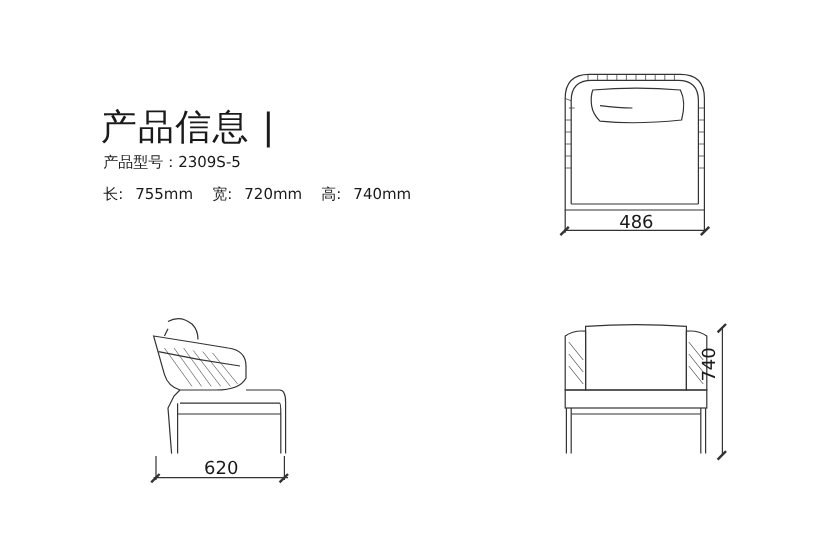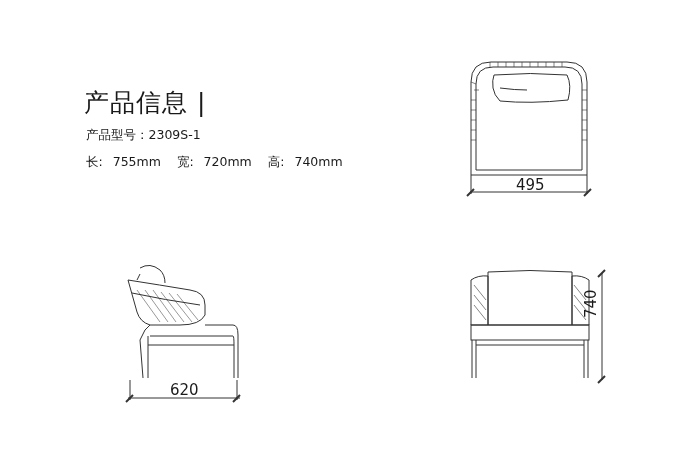--- a/index.html
+++ b/index.html
@@ -1,31 +1,31 @@
 <!DOCTYPE html>
 <html><head>
   <meta charset="utf-8">
   <style>
     html, body { margin: 0; padding: 0; }
     body {
       width: 700px; height: 462px; background: #ffffff; position: relative; overflow: hidden;
       font-family: "DejaVu Sans", "Liberation Sans", sans-serif; color: #1a1a1a;
     }
-    .title { position: absolute; left: 84px; top: 86px; font-size: 25px; letter-spacing: 1px; font-weight: 400; }
+    .title { position: absolute; left: 84px; top: 86px; font-size: 30px; letter-spacing: 1px; font-weight: 400; }
     .model { position: absolute; left: 86px; top: 127px; font-size: 12.5px; }
     .dims { position: absolute; left: 86px; top: 154px; font-size: 12.5px; }
     .dims span { margin-right: 6px; }
     svg { position: absolute; left: 0; top: 0; }
     .dimtext { position: absolute; font-size: 15px; }
   </style>
 </head>
 <body>
 
 <div class="title">产品信息 |</div>
-<div class="model"><span>产品型号：</span><span>2309S-1</span></div>
+<div class="model"><span>产品型号：</span><span>2309S-5</span></div>
 <div class="dims">
   <span><span>长: </span><span>755mm</span></span>
   <span><span>宽: </span><span>720mm</span></span>
   <span><span>高: </span><span>740mm</span></span>
 </div>
 
 <svg width="700" height="462" fill="none" stroke="#333" stroke-width="1">
 
   <g>
     <path d="M471 170 L471 82 Q471 62 491 62 L567 62 Q587 62 587 82 L587 170" stroke-width="1"></path>
@@ -72,15 +72,15 @@
     <line x1="472" y1="340" x2="472" y2="378"></line>
     <line x1="476" y1="340" x2="476" y2="378"></line>
     <line x1="584" y1="340" x2="584" y2="378"></line>
     <line x1="588" y1="340" x2="588" y2="378"></line>
     <line x1="602" y1="273" x2="602" y2="380"></line>
     <line x1="598" y1="277" x2="605" y2="270" stroke-width="2"></line>
     <line x1="598" y1="383" x2="605" y2="376" stroke-width="2"></line>
   </g>
 </svg>
 
-<div class="dimtext" style="left:516px;top:176px;">495</div>
+<div class="dimtext" style="left:516px;top:176px;">486</div>
 <div class="dimtext" style="left:170px;top:381px;">620</div>
 <div class="dimtext" style="left:582px;top:318px;transform:rotate(-90deg);transform-origin:left top;">740</div>
 
 </body></html>

